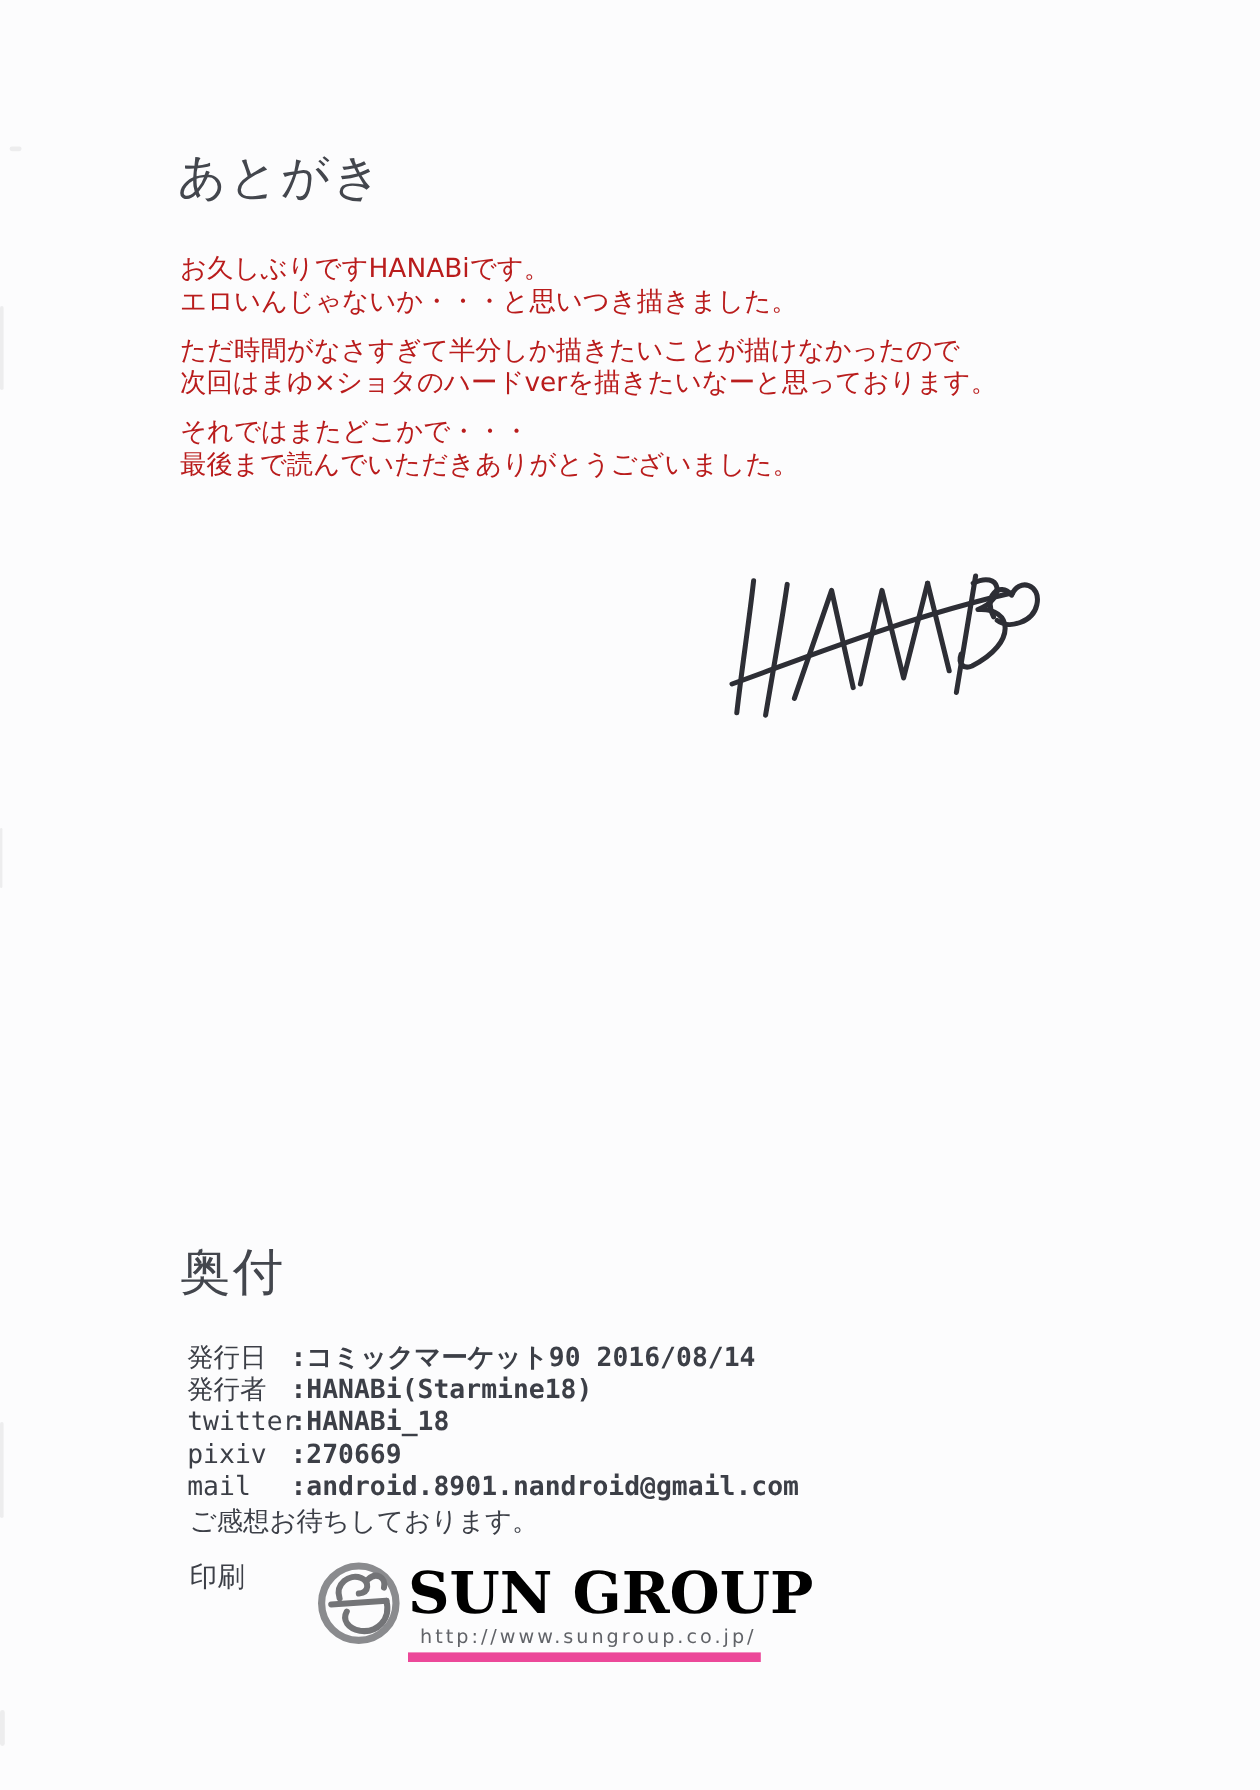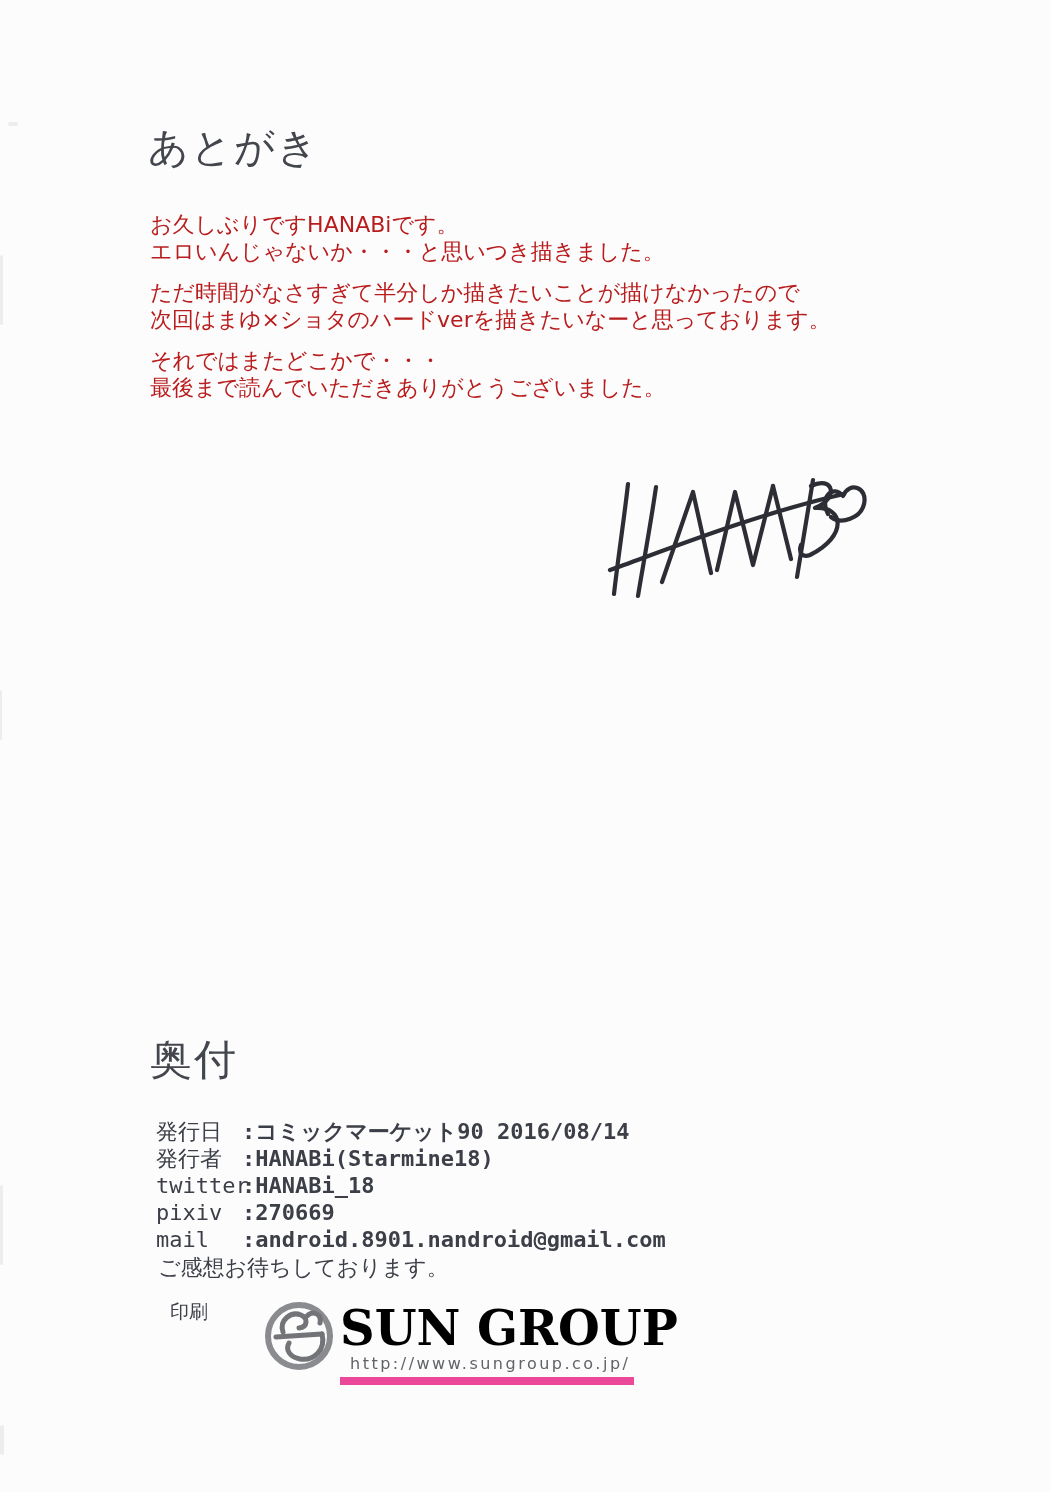--- a/index.html
+++ b/index.html
@@ -48,21 +48,21 @@
   }
   .colophon-entry .label{display:inline-block;width:86px;white-space:pre;}
   .colophon-entry .value{white-space:pre;font-weight:bold;}
 
   .feedback-note{
     position:absolute;left:158px;top:1253px;
     font-size:22px;color:#3c3f47;white-space:pre;
   }
   .printing-label{
     position:absolute;left:158px;top:1299px;
-    font-size:19px;color:#3c3f47;margin-left:12px;
+    font-size:23px;color:#3c3f47;
   }
 
   .printer-logo-mark{position:absolute;left:262px;top:1298px;width:74px;height:78px;}
   .logo-stroke{fill:none;stroke-linecap:round;stroke-linejoin:round;}
   .printer-logo-text{position:absolute;left:340px;top:1302px;}
   .printer-name{
     font-family:"DejaVu Serif","Liberation Serif",serif;
     font-size:48px;font-weight:bold;letter-spacing:0px;
     color:#000000;line-height:52px;white-space:pre;
   }

